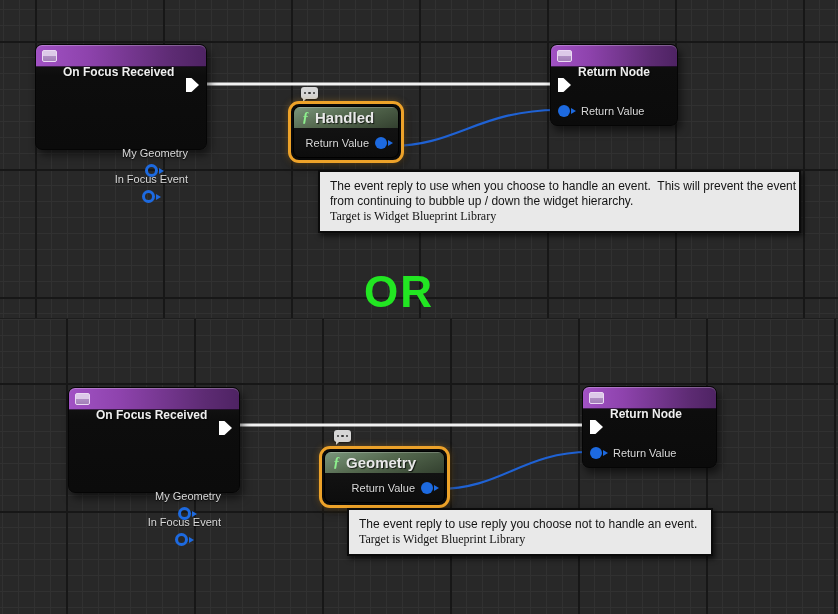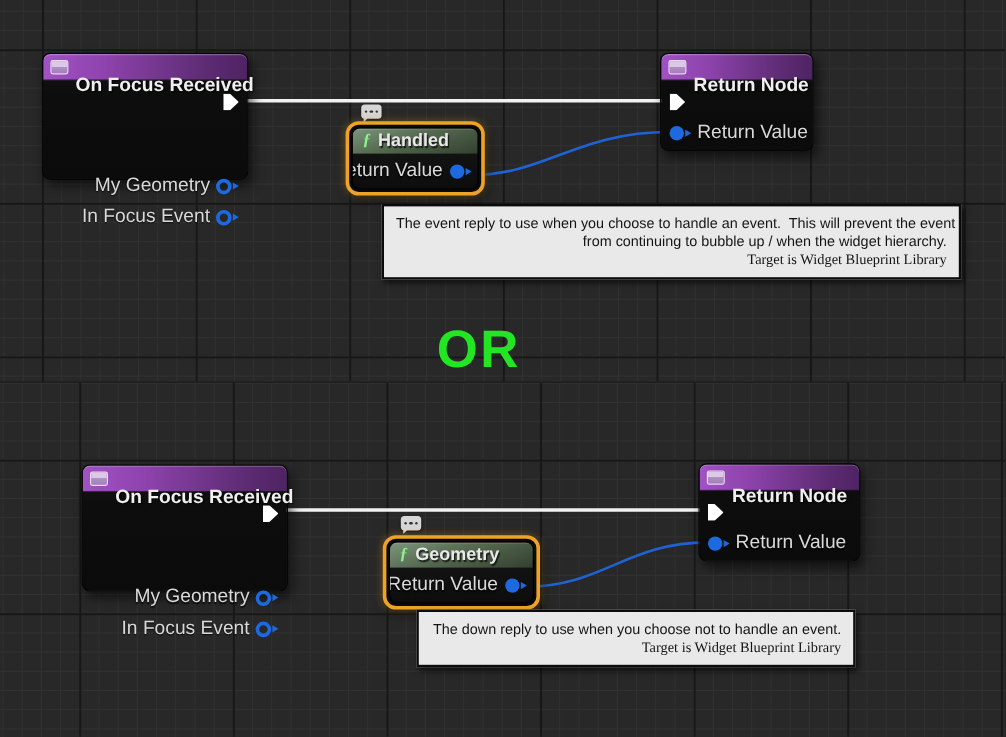--- a/index.html
+++ b/index.html
@@ -37,34 +37,34 @@
     box-shadow:3px 5px 9px rgba(0,0,0,.55);
     box-sizing:border-box;
   }
   .node-header{
     display:flex;align-items:center;gap:6px;height:22px;padding:0 6px;
     border-radius:6px 6px 0 0;box-sizing:border-box;
     border-bottom:1px solid rgba(0,0,0,.6);
   }
   .hdr-purple{background:linear-gradient(90deg,#a152c4 0%,#8e43ad 30%,#5d2b73 80%,#4e2363 100%);
     box-shadow:inset 0 1px 0 rgba(255,255,255,.25);}
-  .node-title{font-size:16px;font-weight:bold;color:#efefef;text-shadow:1px 1px 1px rgba(0,0,0,.8);white-space:nowrap;margin-top:32px;}
+  .node-title{font-size:12px;font-weight:bold;color:#efefef;text-shadow:1px 1px 1px rgba(0,0,0,.8);white-space:nowrap;margin-top:32px;}
   .hdr-icon{width:15px;height:12px;border-radius:2px;border:1px solid #ead9f3;
     background:linear-gradient(#dcc9e8 45%,#b190c5 46%,#a280b7);box-sizing:border-box;flex:0 0 auto;}
   
   .exec-pin{width:13px;height:14px;background:#fff;
     clip-path:polygon(0 0,42% 0,100% 50%,42% 100%,0 100%);}
   .pin{display:flex;align-items:center;gap:1px;}
   .pin-ring{width:7px;height:7px;border:3px solid var(--c-pin_blue,#1d6ae0);border-radius:50%;background:transparent;}
   .pin-dot{width:12px;height:12px;border-radius:50%;background:var(--c-pin_blue,#1d6ae0);}
   .pin-tri{width:0;height:0;border-left:5px solid var(--c-pin_blue,#1d6ae0);
     border-top:3.5px solid transparent;border-bottom:3.5px solid transparent;}
-  .pin-label{font-size:16px;color:#d9d9d9;text-shadow:0 1px 1px rgba(0,0,0,.8);white-space:nowrap;}
+  .pin-label{font-size:11px;color:#d9d9d9;text-shadow:0 1px 1px rgba(0,0,0,.8);white-space:nowrap;}
   .row-abs{position:absolute;display:flex;align-items:center;gap:5px;height:16px;}
-  .row-right{right:7px;}
+  .row-right{right:18px;flex-direction:column;}
   .row-left{left:7px;}
   .exec-out{position:absolute;right:7px;top:33px;}
   .exec-in{position:absolute;left:7px;top:33px;}
 
   
   .fn-wrap{
     position:absolute;border:3px solid var(--c-selection_orange,#eda229);border-radius:11px;
     background:#0a0a0a;padding:2px;box-sizing:border-box;
     box-shadow:0 0 7px rgba(237,162,41,.35),2px 4px 8px rgba(0,0,0,.5);
   }
@@ -83,21 +83,20 @@
     box-shadow:0 1px 2px rgba(0,0,0,.6);}
   .bubble:after{content:"";position:absolute;left:2px;bottom:-3px;width:0;height:0;
     border-top:4px solid #d6d6d6;border-right:4px solid transparent;}
   .bubble i{width:2.5px;height:2.5px;border-radius:50%;background:#333;}
 
   
   .tooltip{
     position:absolute;background:#e9e9e9;border:2px solid #0b0b0b;box-sizing:border-box;
     padding:7px 10px;color:#141414;font-size:12px;line-height:15px;
     box-shadow:2px 3px 5px rgba(0,0,0,.65);
-    text-align:right;
   }
   .tt-line{white-space:pre;}
   .tt-target{white-space:pre;font-family:Liberation Serif, serif;}
 
   
   .or-label{
     position:absolute;left:364px;top:270px;
     font-size:44px;font-weight:bold;letter-spacing:2px;
     color:var(--c-or_green,#22e622);line-height:1;
   }
@@ -173,21 +172,21 @@
     <span class="pin">
         <span class="pin-dot"></span>
         <span class="pin-tri"></span>
       </span>
     <span class="pin-label">Return Value</span>
   </div>
 </div>
 
 <div class="tooltip" style="left:318px;top:170px;width:483px;">
   <div class="tt-line">The event reply to use when you choose to handle an event.  This will prevent the event</div>
-  <div class="tt-line">from continuing to bubble up / when the widget hierarchy.</div>
+  <div class="tt-line">from continuing to bubble up / down the widget hierarchy.</div>
   <div class="tt-target">Target is Widget Blueprint Library</div>
 </div>
 
 <div class="or-label">OR</div>
 
 <div class="node" style="left:68px;top:387px;width:172px;height:106px;">
   <div class="node-header hdr-purple">
     <span class="hdr-icon"></span>
     <span class="node-title">On Focus Received</span>
   </div>
@@ -243,15 +242,15 @@
   <div class="row-abs row-left" style="top:58px;">
     <span class="pin">
         <span class="pin-dot"></span>
         <span class="pin-tri"></span>
       </span>
     <span class="pin-label">Return Value</span>
   </div>
 </div>
 
 <div class="tooltip" style="left:347px;top:508px;width:366px;">
-  <div class="tt-line">The down reply to use when you choose not to handle an event.</div>
+  <div class="tt-line">The event reply to use reply you choose not to handle an event.</div>
   <div class="tt-target">Target is Widget Blueprint Library</div>
 </div>
 
 </body></html>

